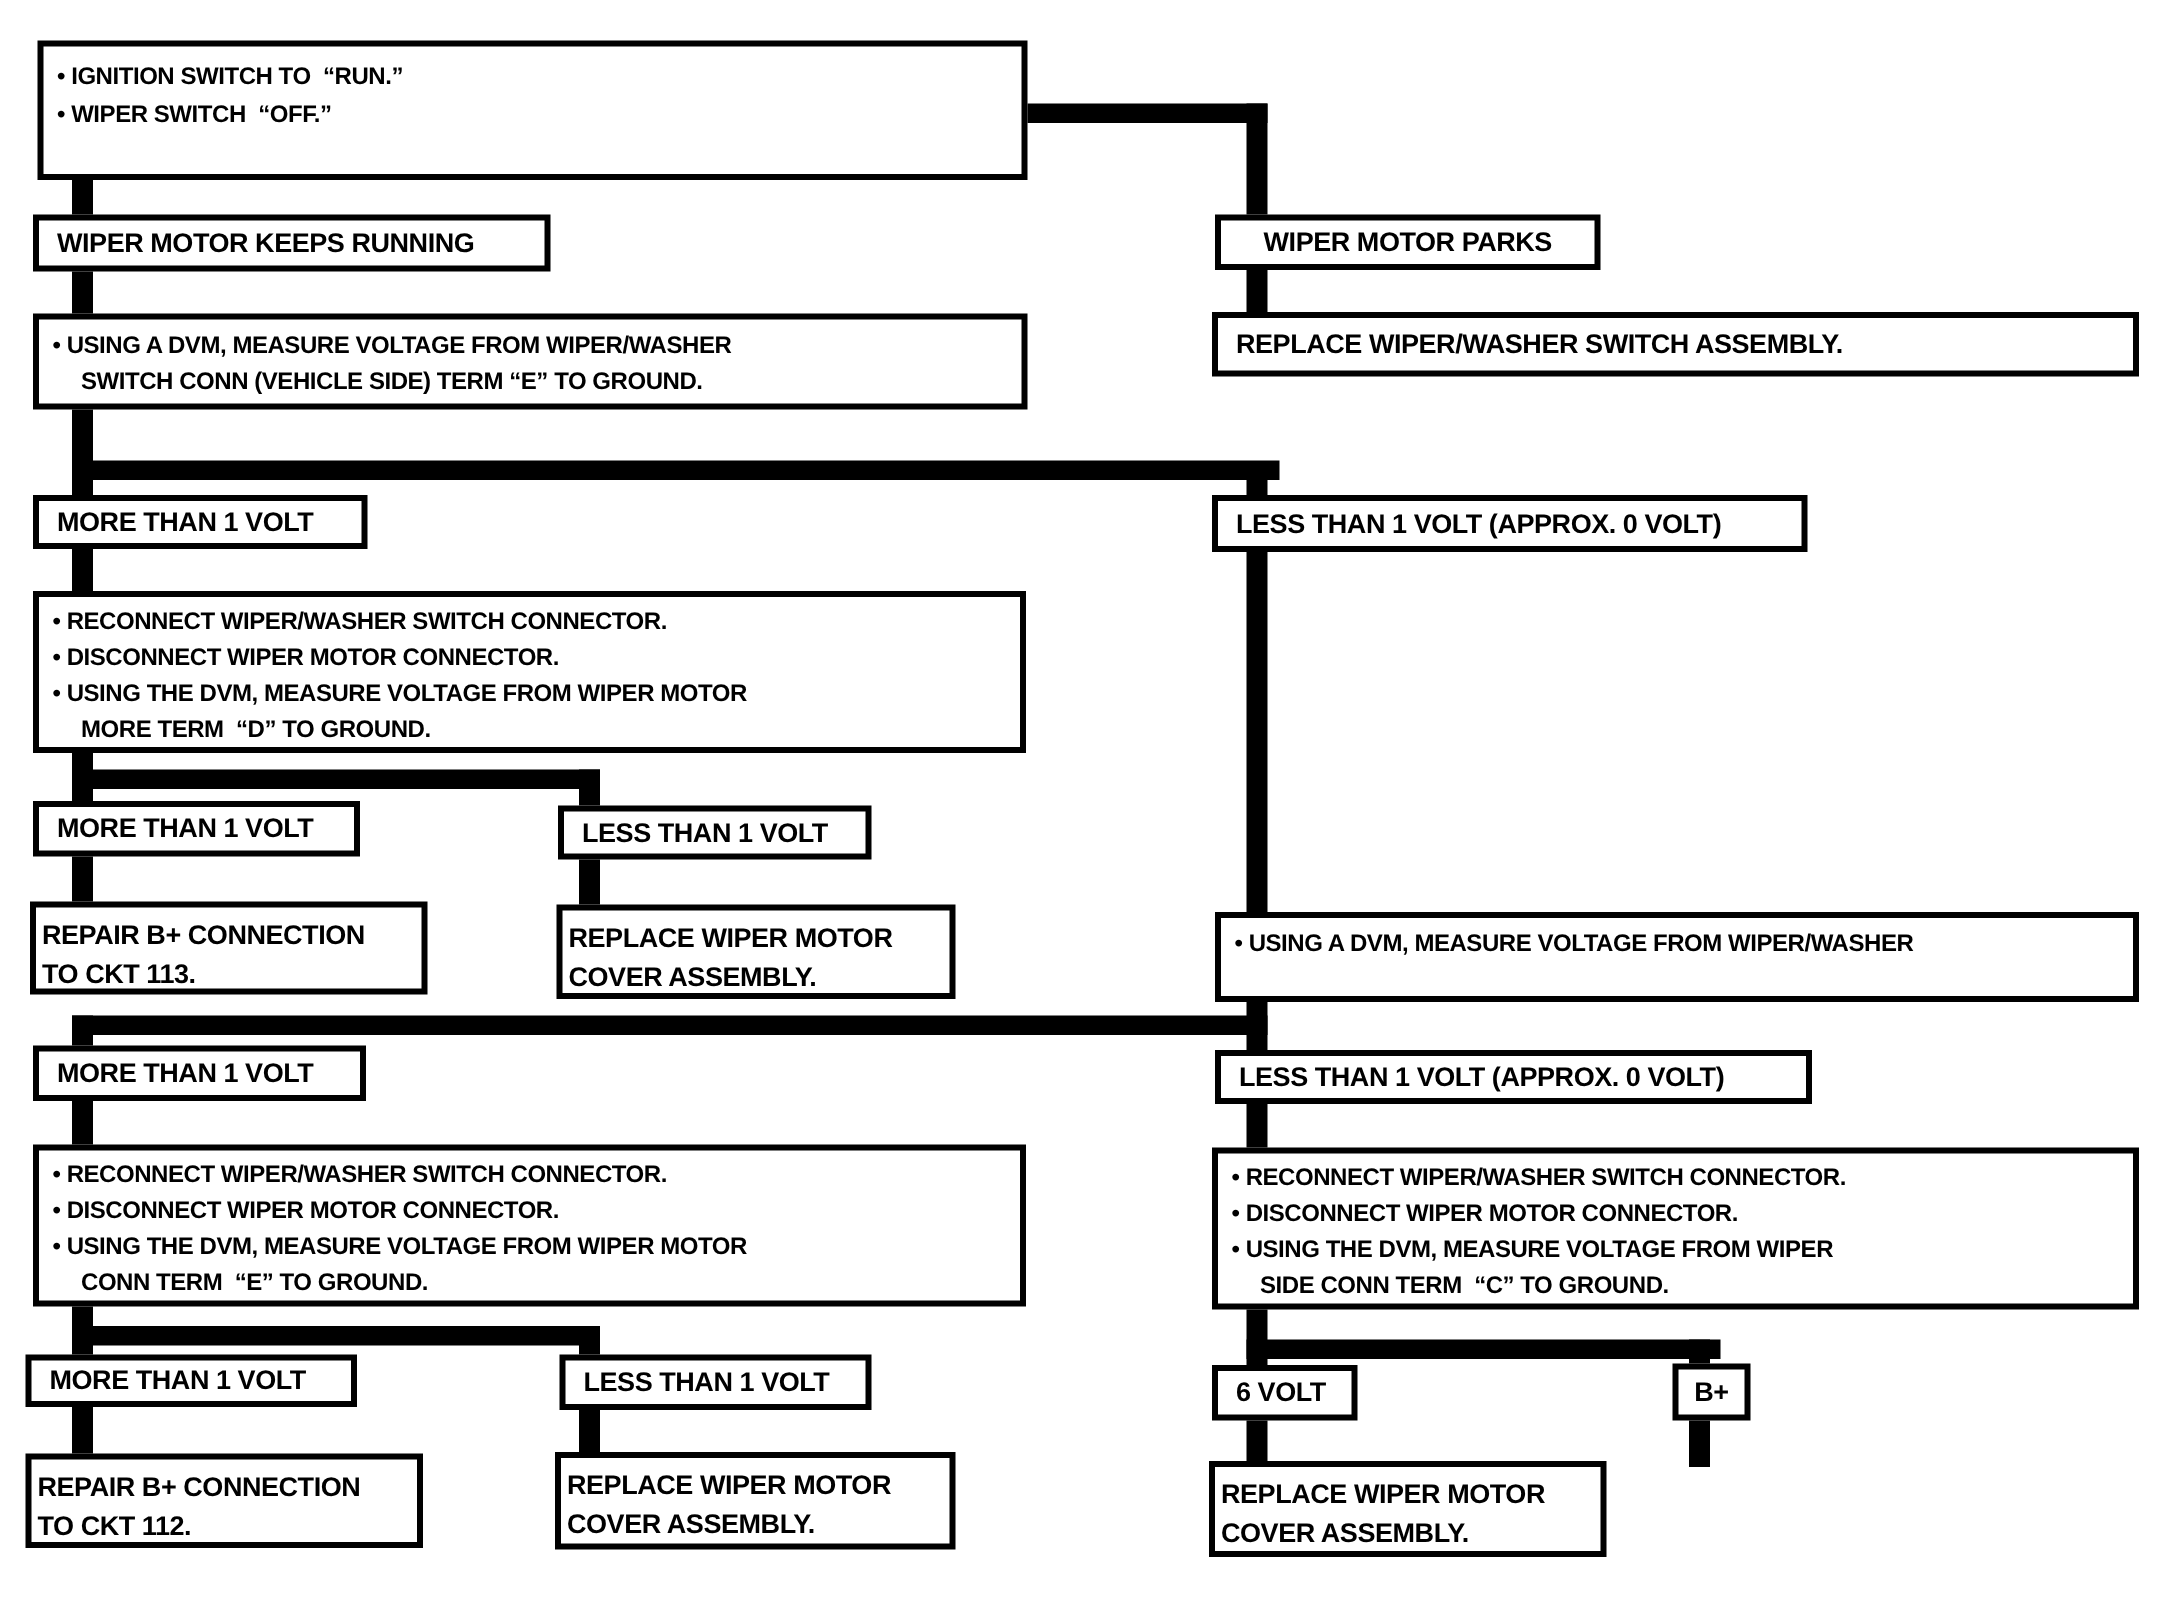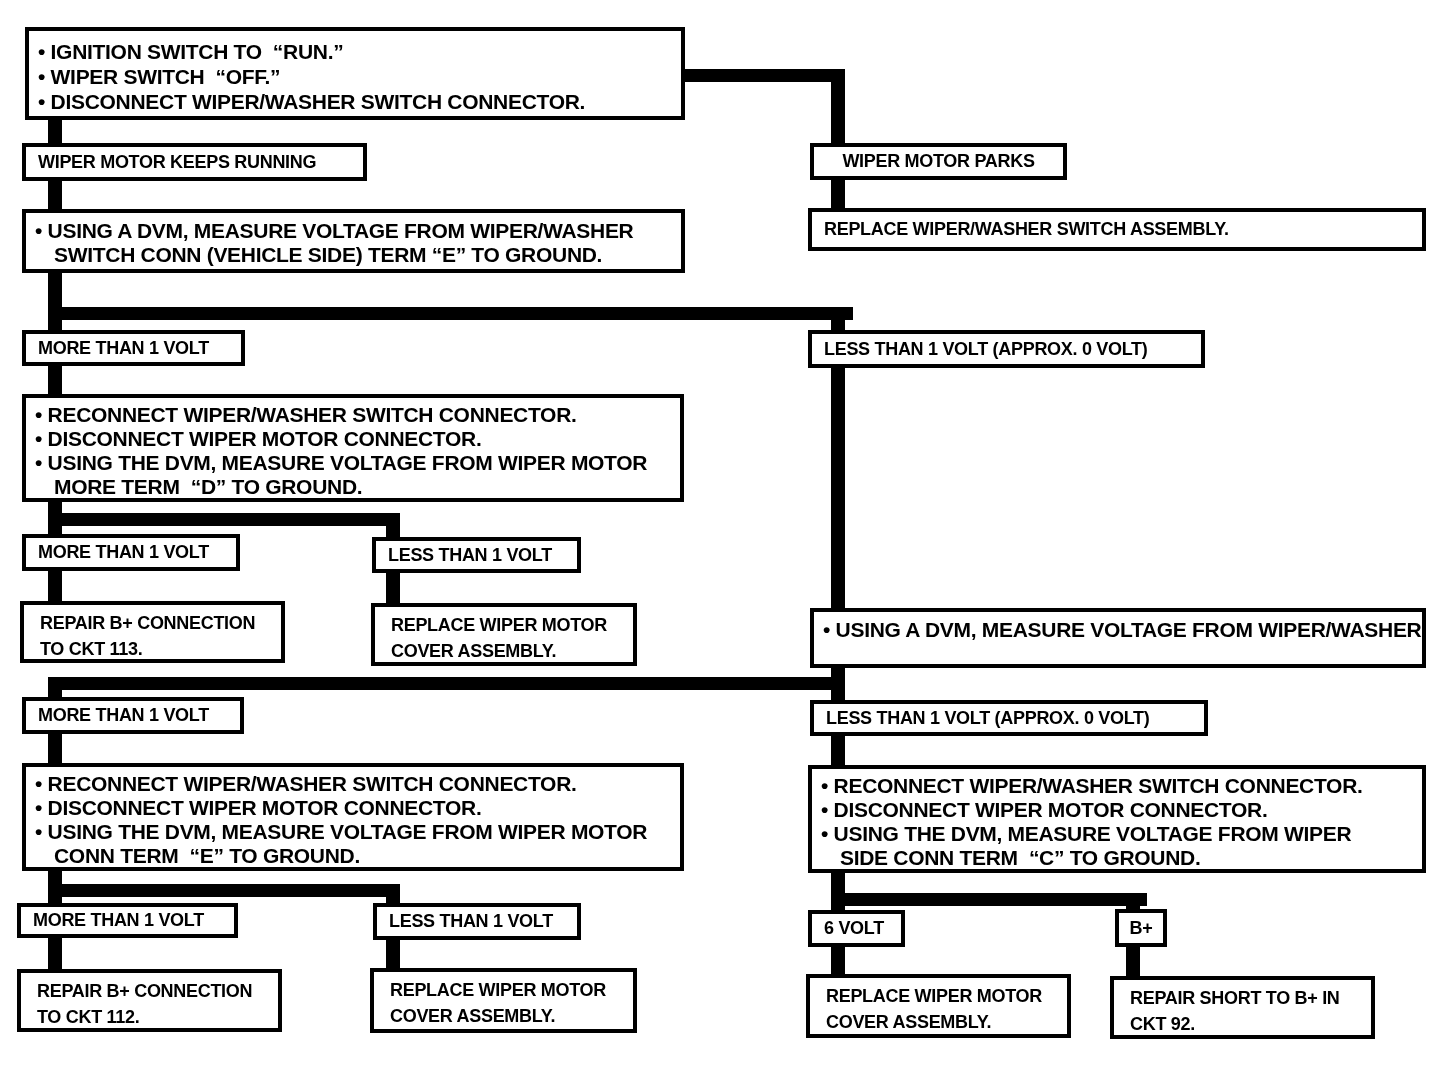--- a/index.html
+++ b/index.html
@@ -14,24 +14,24 @@
     position:absolute;
     box-sizing:border-box;
     background:#ffffff;
     border:4px solid #000000;
     font-weight:bold;
     letter-spacing:-0.3px;
     z-index:2;
   }
   .single{display:flex;align-items:center;padding:11px 12px;font-size:18px;}
   .centered{justify-content:center;padding:0 4px;}
-  .multi{font-size:21px;padding:6px 9px;}
+  .multi{font-size:16px;padding:6px 9px;}
   .multi .ln{line-height:24px;}
   .bullets3 .ln{line-height:25px;}
-  .pair{font-size:18px;padding:5px 16px;}
+  .pair{font-size:18px;padding:5px 4px;}
   .pair .ln{line-height:26px;}
   .ln{white-space:pre;display:block;}
   .cont{margin-left:19px;}
   .conn{position:absolute;background:#000000;z-index:1;}
 </style>
 </head>
 <body>
 
 <div id="stage">
 
@@ -62,21 +62,20 @@
   <div class="conn" style="left:386px;top:939px;width:14px;height:31px"></div>
   <div class="conn" style="left:831px;top:872px;width:14px;height:40px"></div>
   <div class="conn" style="left:831px;top:893px;width:316px;height:13px"></div>
   <div class="conn" style="left:1126px;top:893px;width:14px;height:18px"></div>
   <div class="conn" style="left:831px;top:946px;width:14px;height:30px"></div>
   <div class="conn" style="left:1126px;top:946px;width:14px;height:32px"></div>
 
   <div class="box multi bullets3" style="left:25px;top:27px;width:660px;height:93px;padding-top:8px">
     <span class="ln">• IGNITION SWITCH TO  “RUN.”</span>
     <span class="ln">• WIPER SWITCH  “OFF.”</span>
-    <span class="ln">• DISCONNECT WIPER/WASHER SWITCH CONNECTOR.</span>
   </div>
 
   <div class="box single" style="left:22px;top:143px;width:345px;height:38px">
     <span class="ln">WIPER MOTOR KEEPS RUNNING</span>
   </div>
 
   <div class="box single" style="left:808px;top:208px;width:618px;height:43px">
     <span class="ln">REPLACE WIPER/WASHER SWITCH ASSEMBLY.</span>
   </div>
 
@@ -172,18 +171,14 @@
   <div class="box pair" style="left:370px;top:968px;width:267px;height:65px">
     <span class="ln">REPLACE WIPER MOTOR</span>
     <span class="ln">COVER ASSEMBLY.</span>
   </div>
 
   <div class="box pair" style="left:806px;top:974px;width:265px;height:64px">
     <span class="ln">REPLACE WIPER MOTOR</span>
     <span class="ln">COVER ASSEMBLY.</span>
   </div>
 
-  <div class="box pair" style="left:1110px;top:976px;width:265px;height:63px">
-    <span class="ln">REPAIR SHORT TO B+ IN</span>
-    <span class="ln">CKT 92.</span>
-  </div>
 
 </div>
 
 </body></html>

